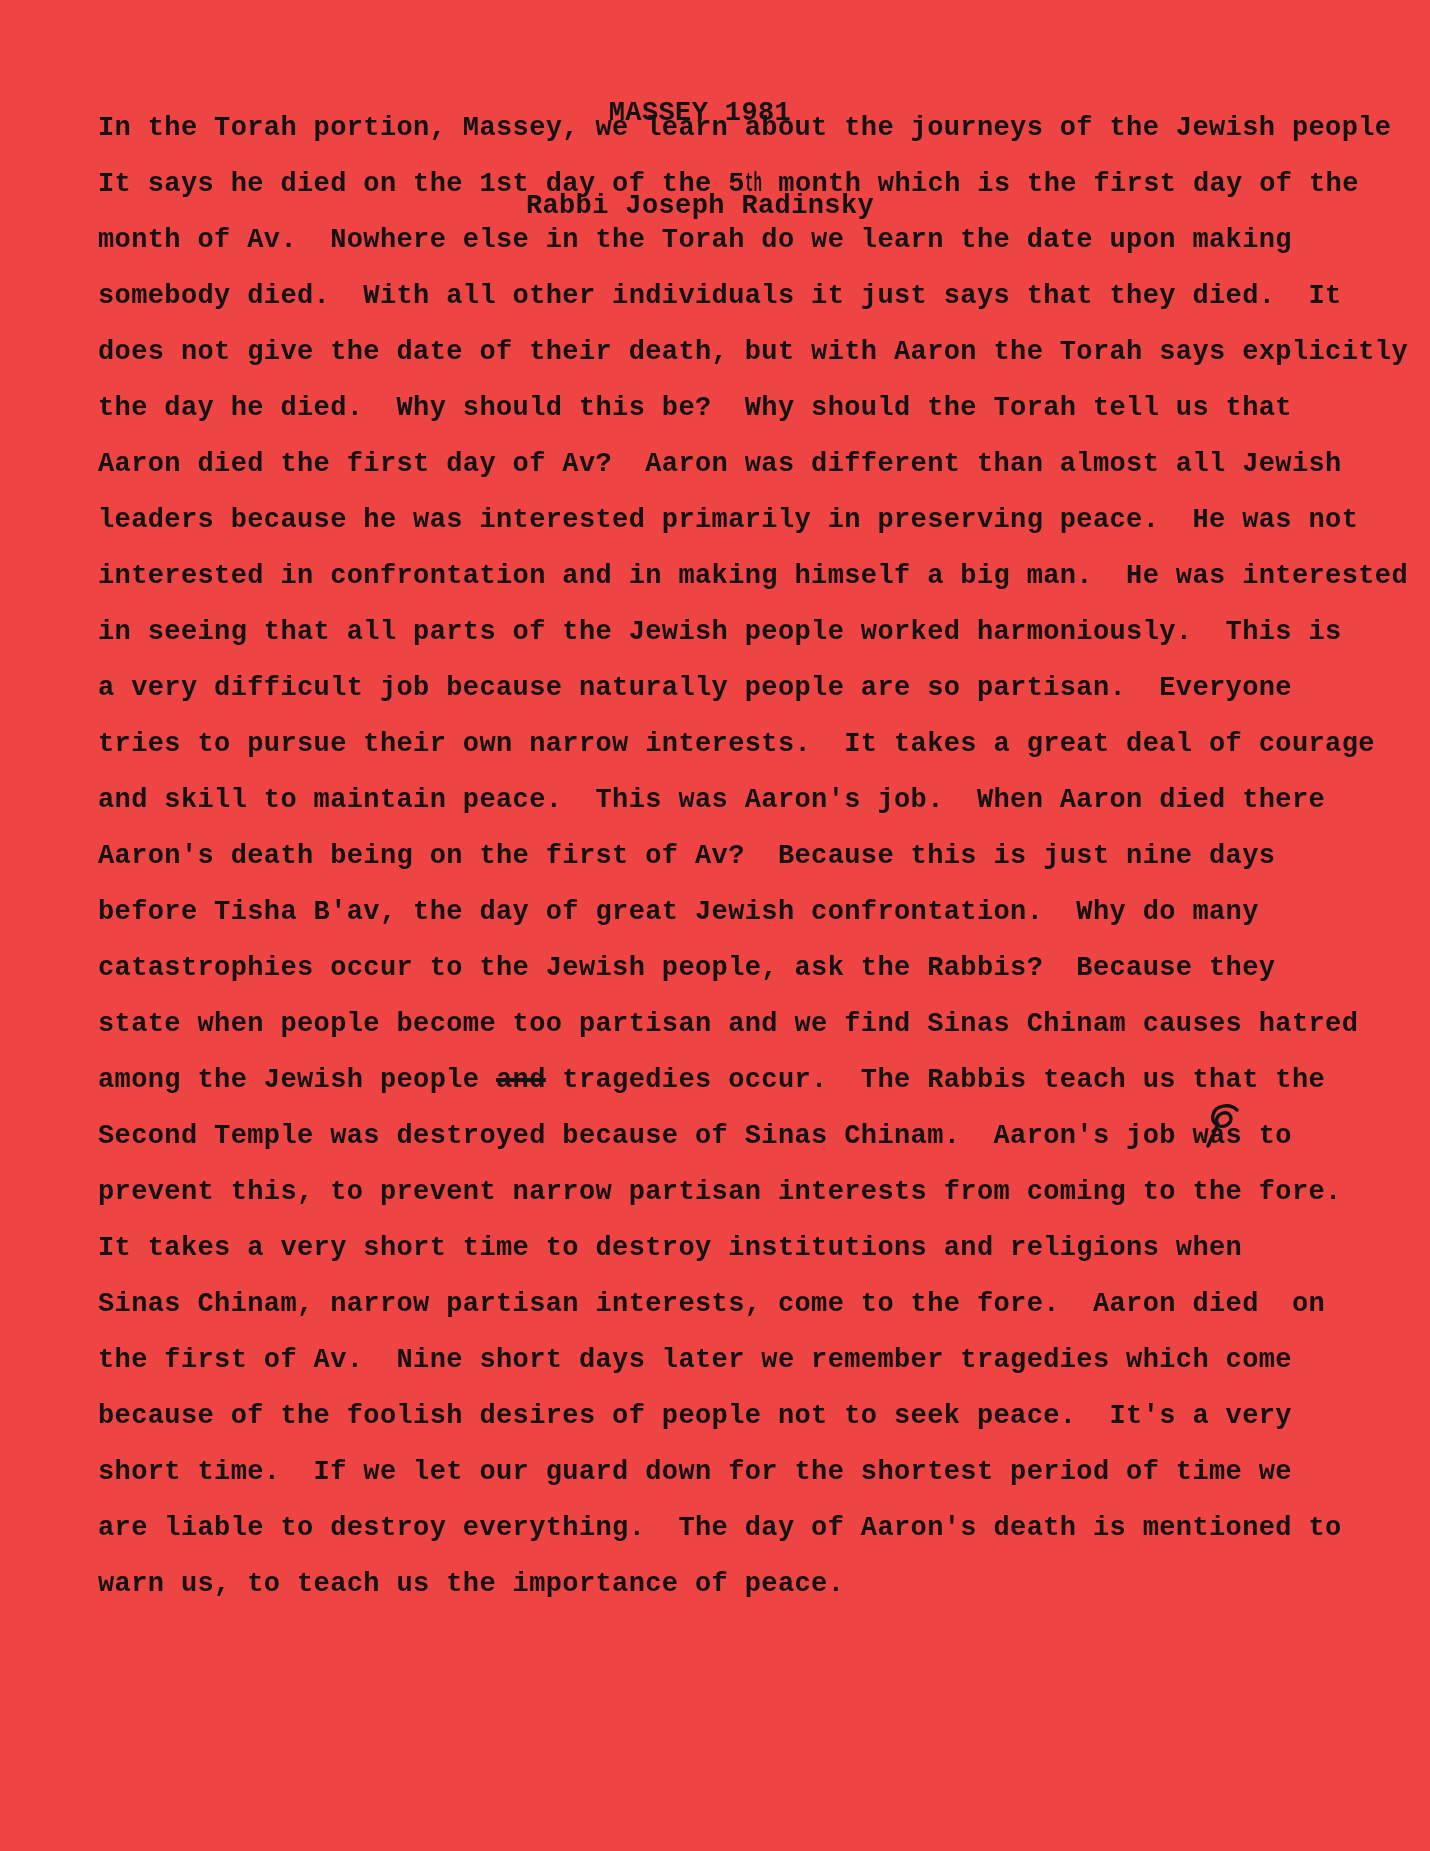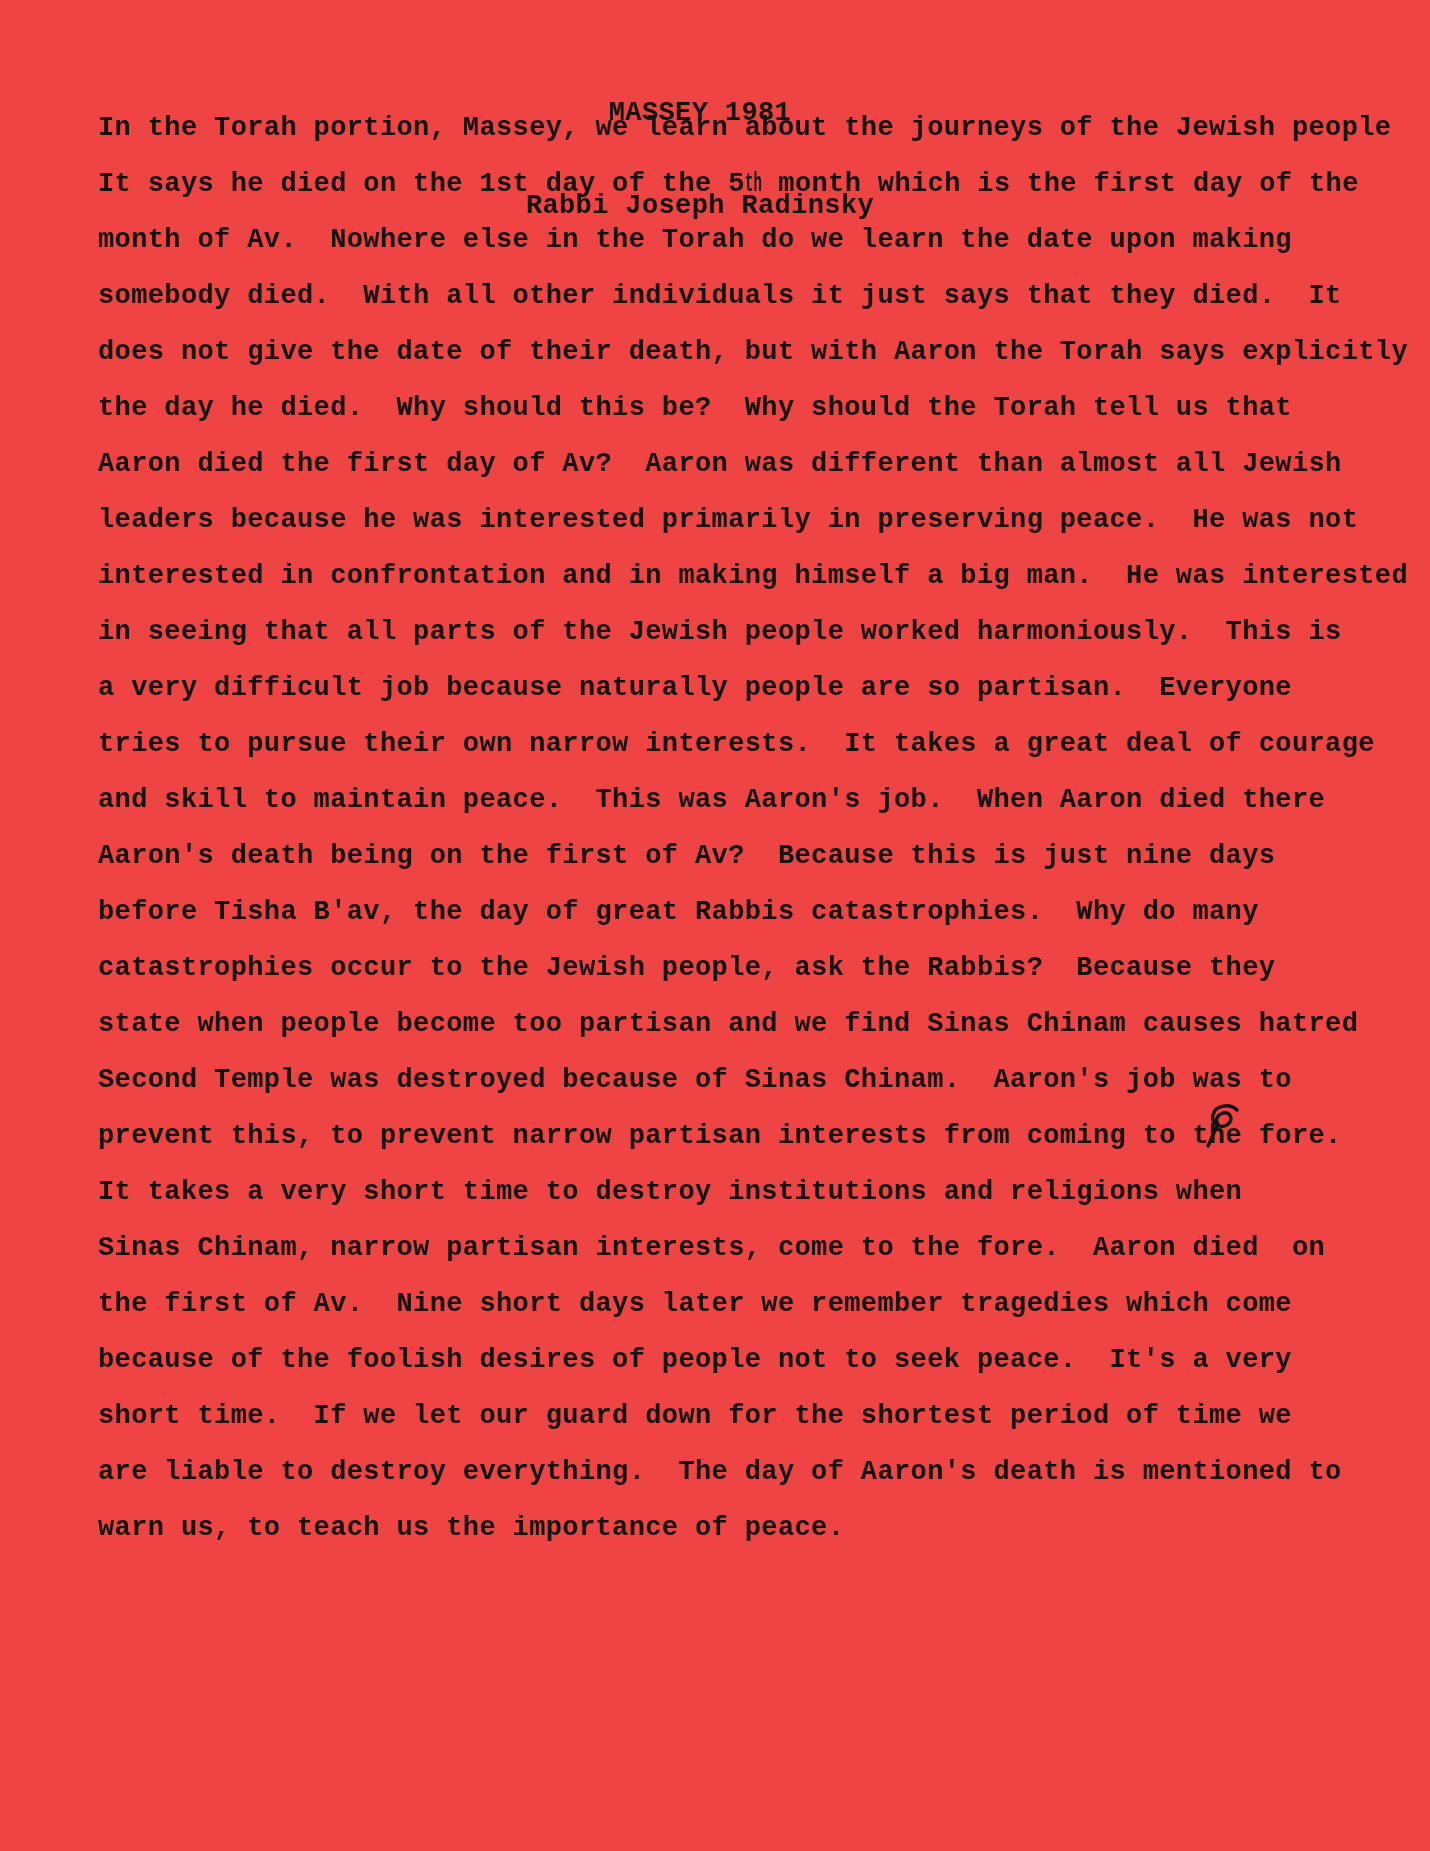--- a/index.html
+++ b/index.html
@@ -81,23 +81,24 @@
       <div class="line"><span>does not give the date of their death, but with Aaron the Torah says explicitly</span></div>
       <div class="line"><span>the day he died.  Why should this be?  Why should the Torah tell us that</span></div>
       <div class="line"><span>Aaron died the first day of Av?  Aaron was different than almost all Jewish</span></div>
       <div class="line"><span>leaders because he was interested primarily in preserving peace.  He was not</span></div>
       <div class="line"><span>interested in confrontation and in making himself a big man.  He was interested</span></div>
       <div class="line"><span>in seeing that all parts of the Jewish people worked harmoniously.  This is</span></div>
       <div class="line"><span>a very difficult job because naturally people are so partisan.  Everyone</span></div>
       <div class="line"><span>tries to pursue their own narrow interests.  It takes a great deal of courage</span></div>
       <div class="line"><span>and skill to maintain peace.  This was Aaron's job.  When Aaron died there</span></div>
       <div class="line"><span>Aaron's death being on the first of Av?  Because this is just nine days</span></div>
-      <div class="line"><span>before Tisha B'av, the day of great Rabbis catastrophies.  Why do many</span></div>
+      <div class="line"><span>before Tisha B'av, the day of great Jewish confrontation.  Why do many</span></div>
       <div class="line"><span>catastrophies occur to the Jewish people, ask the Rabbis?  Because they</span></div>
       <div class="line"><span>state when people become too partisan and we find Sinas Chinam causes hatred</span></div>
+      <div class="line"><span>among the Jewish people </span><span class="strike">and</span><span> tragedies occur.  The Rabbis teach us that the</span></div>
       <div class="line"><span>Second Temple was destroyed because of Sinas Chinam.  Aaron's job was to</span></div>
       <div class="line"><span>prevent this, to prevent narrow partisan interests from coming to the fore.</span></div>
       <div class="line"><span>It takes a very short time to destroy institutions and religions when</span></div>
       <div class="line"><span>Sinas Chinam, narrow partisan interests, come to the fore.  Aaron died  on</span></div>
       <div class="line"><span>the first of Av.  Nine short days later we remember tragedies which come</span></div>
       <div class="line"><span>because of the foolish desires of people not to seek peace.  It's a very</span></div>
       <div class="line"><span>short time.  If we let our guard down for the shortest period of time we</span></div>
       <div class="line"><span>are liable to destroy everything.  The day of Aaron's death is mentioned to</span></div>
       <div class="line"><span>warn us, to teach us the importance of peace.</span></div>
     </div>

